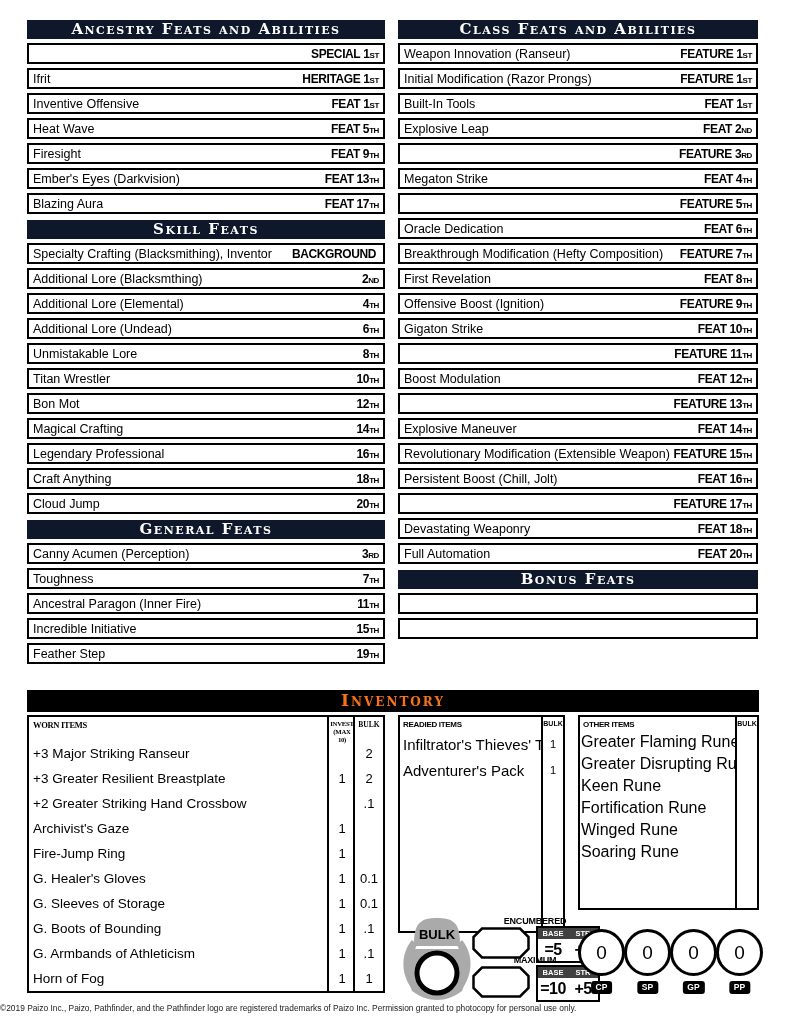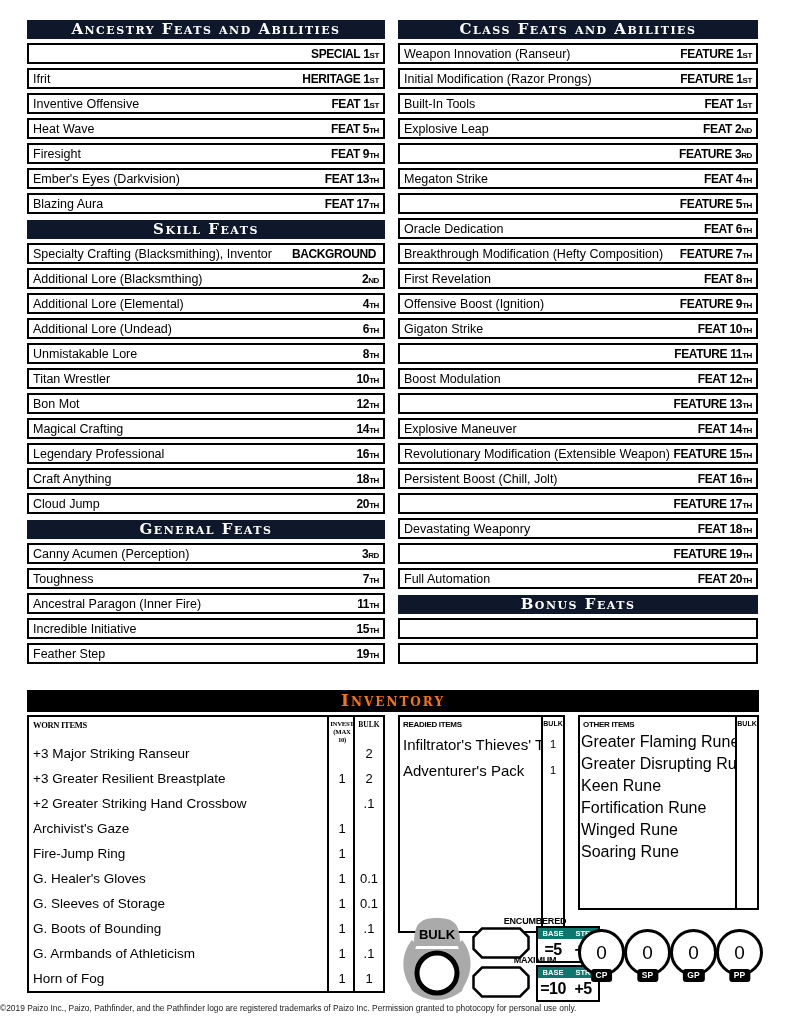--- a/index.html
+++ b/index.html
@@ -45,31 +45,31 @@
   .readied-row .ri-bulk { width:20px; text-align:center; font-size:11px; }
   .other-row { display:flex; height:22px; align-items:center; }
   .other-row .oi-name { flex:1; padding-left:1px; font-size:16px; white-space:nowrap; overflow:hidden; }
   .other-row .oi-bulk { width:20px; text-align:center; font-size:10px; }
 
   
   .abs { position:absolute; }
   .panel-label { position:absolute; left:470px; width:130px; text-align:center;
     font-size:9px; font-weight:bold; letter-spacing:-0.2px; }
   .bs-table { position:absolute; box-sizing:border-box; width:64px; border:2px solid #000; background:#fff; }
-  .bs-head { display:flex; background:#0f766e; color:#fff; height:11px; line-height:11px;
+  .bs-head { display:flex; background:#404040; color:#fff; height:11px; line-height:11px;
     font-size:7.5px; font-weight:bold; }
   .bs-head span { flex:1; text-align:center; }
   .bs-vals { display:flex; height:22px; align-items:center; font-weight:bold; font-size:16px; letter-spacing:-0.5px; }
   .bs-vals span { flex:1; text-align:center; }
   .coins { position:absolute; left:578px; top:929px; display:flex; }
   .coin { position:relative; width:47px; height:64px; margin-right:-1px; }
   .coin-circle { box-sizing:border-box; width:47px; height:47px; border:3px solid #000;
     border-radius:50%; background:#fff; display:flex; align-items:center; justify-content:center;
     font-size:19px; }
-  .coin-tab { position:absolute; left:50%; transform:translateX(-50%); top:40px;
+  .coin-tab { position:absolute; left:50%; transform:translateX(-50%); top:52px;
     background:#000; color:#fff; font-size:8.5px; font-weight:bold; padding:2px 5px;
     border-radius:3px; line-height:1; }
   .footer { position:absolute; left:0; right:8px; top:1003px; text-align:left;
     font-size:8.4px; color:#1a1a1a; }
 </style>
 </head>
 <body>
 
 <div class="page">
 
@@ -299,24 +299,20 @@
         <div class="feat-row">
           <span class="feat-name"></span>
           <span class="feat-level"><span class="lvl-word">FEATURE</span><span class="lvl-num">17</span><span class="ord">TH</span></span>
         </div>
 
         <div class="feat-row">
           <span class="feat-name">Devastating Weaponry</span>
           <span class="feat-level"><span class="lvl-word">FEAT</span><span class="lvl-num">18</span><span class="ord">TH</span></span>
         </div>
 
-        <div class="feat-row">
-          <span class="feat-name"></span>
-          <span class="feat-level"><span class="lvl-word">FEATURE</span><span class="lvl-num">19</span><span class="ord">TH</span></span>
-        </div>
 
         <div class="feat-row">
           <span class="feat-name">Full Automation</span>
           <span class="feat-level"><span class="lvl-word">FEAT</span><span class="lvl-num">20</span><span class="ord">TH</span></span>
         </div>
       </div>
 
     <div class="sec-header mt">Bonus Feats</div>
     <div>
 

